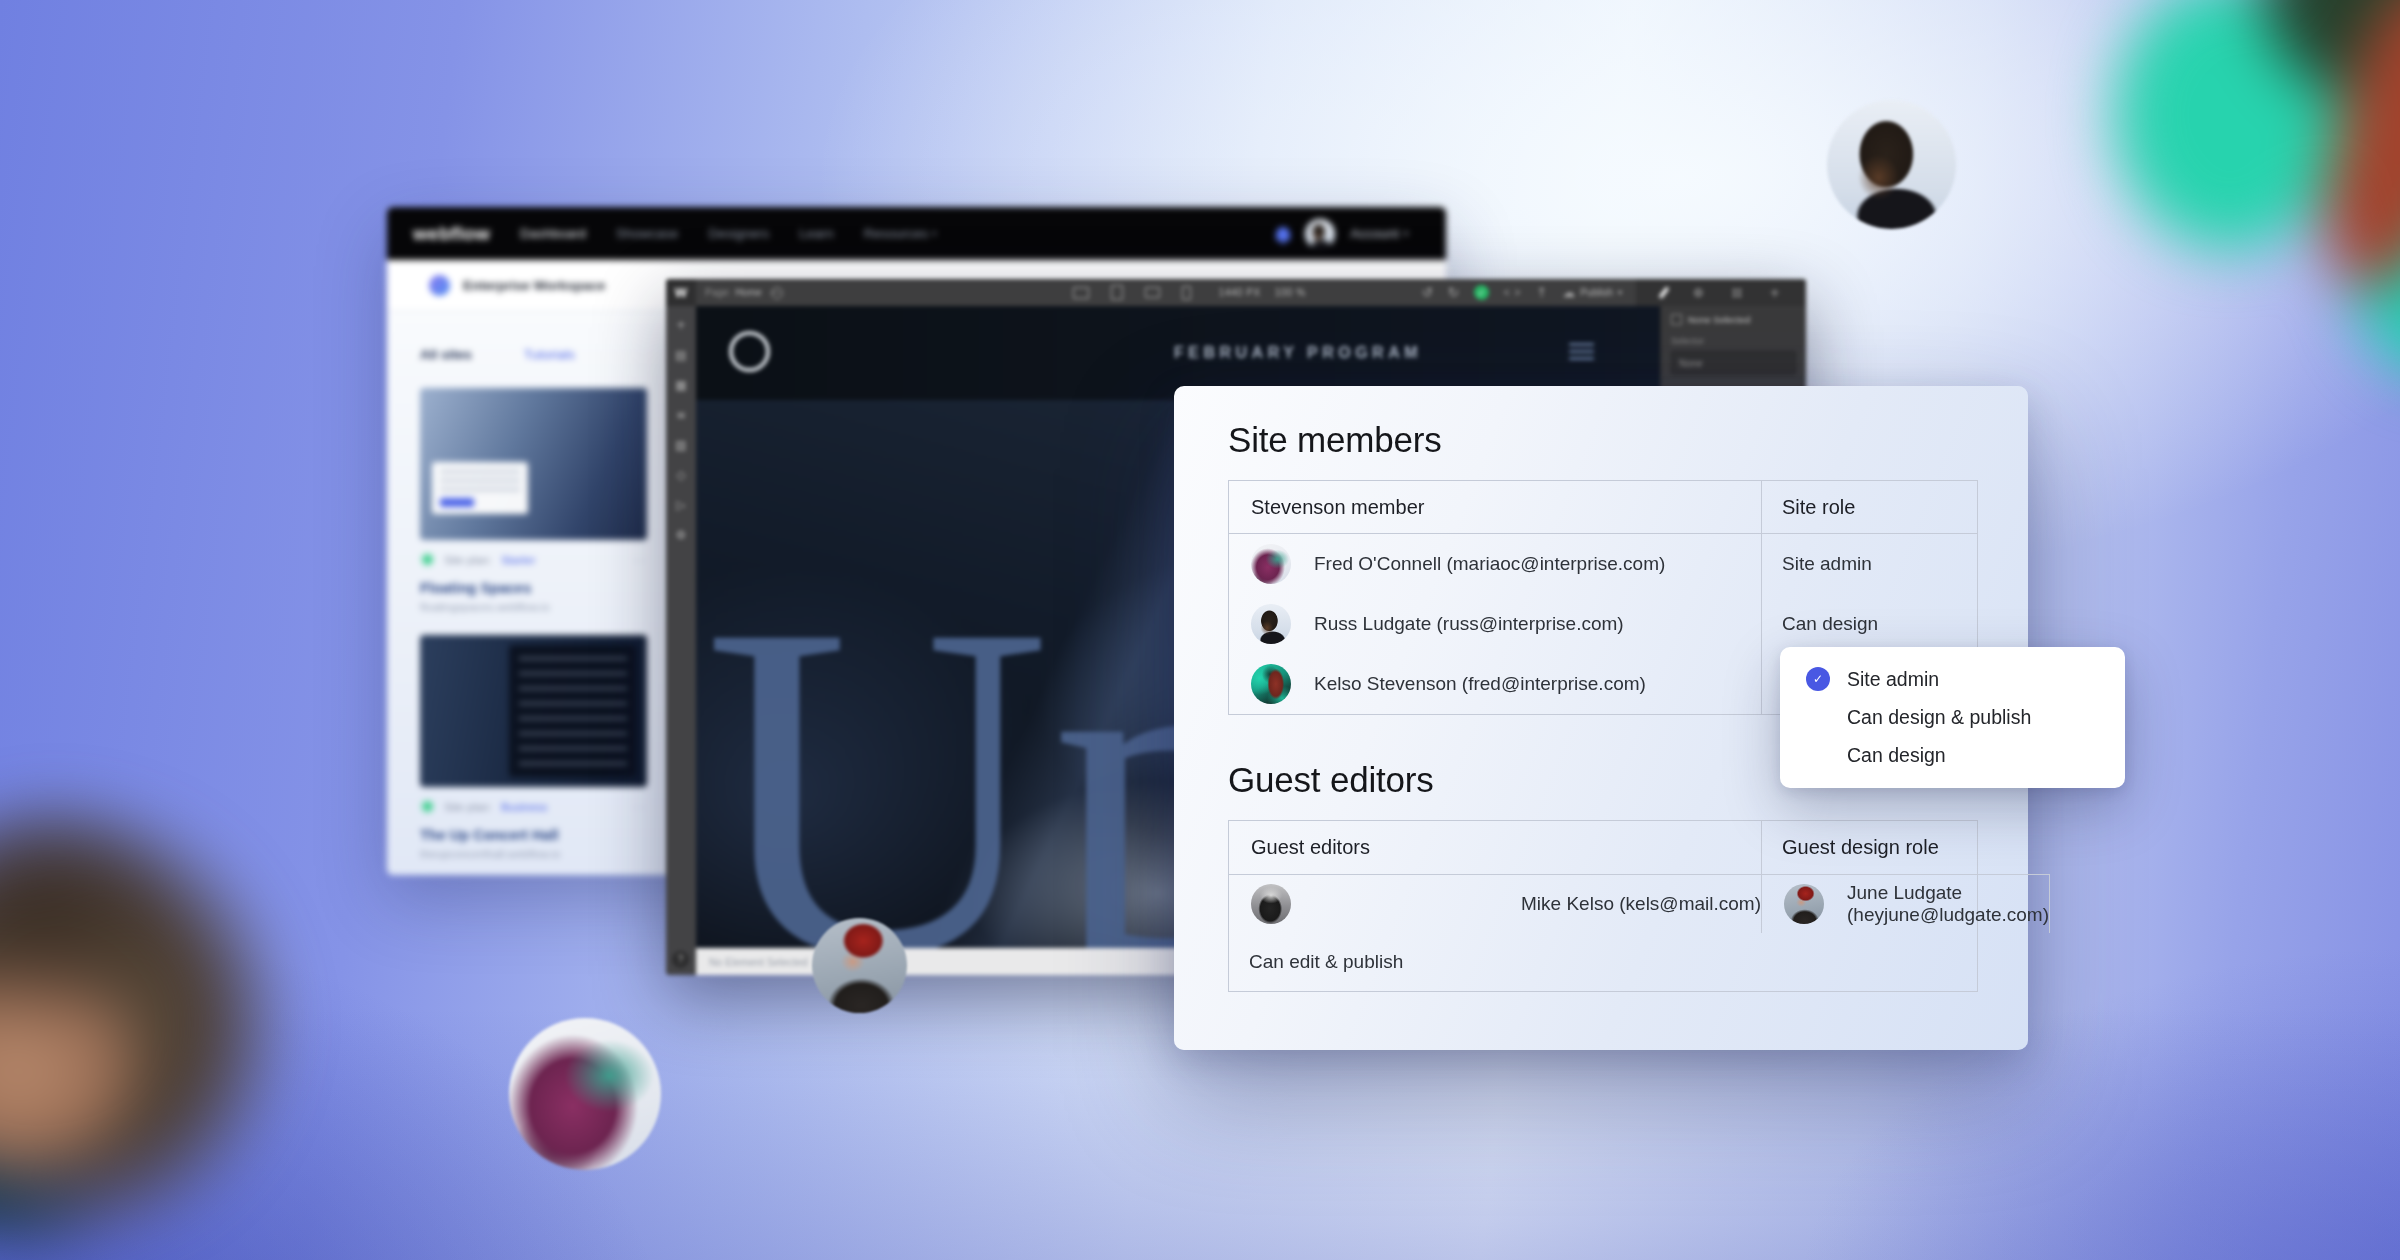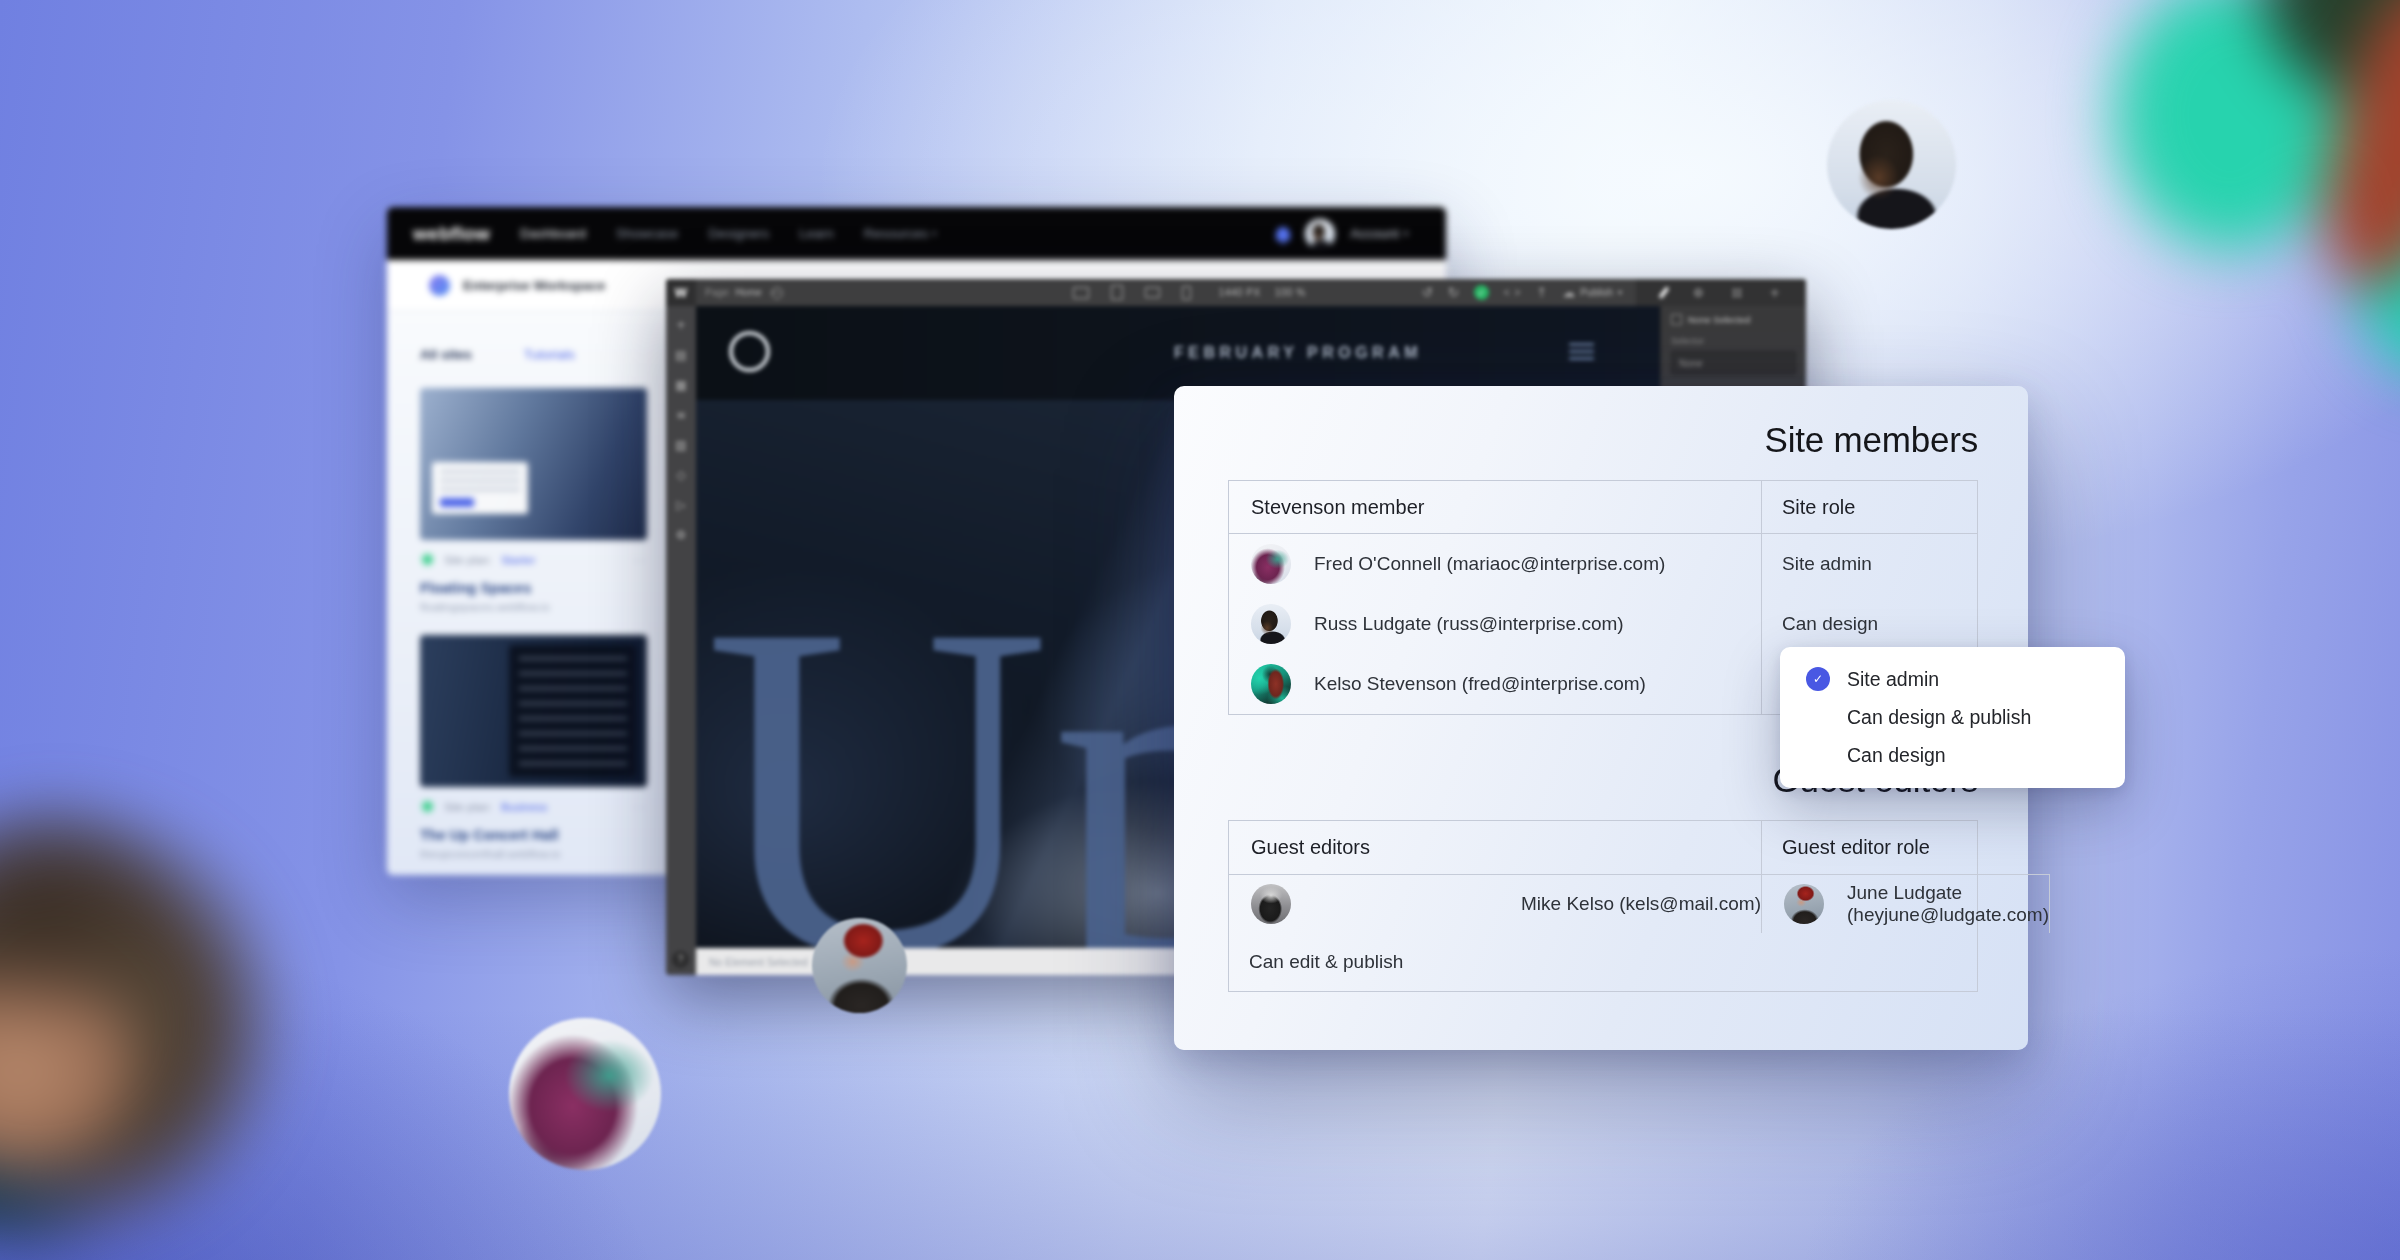--- a/index.html
+++ b/index.html
@@ -145,21 +145,21 @@
   .cb{width:9px;height:9px;border:1px solid #8f8f8f;border-radius:1px;}
   .sel-label{margin-top:11px;font-size:9px;color:#8b8b8b;}
   .sel-input{margin-top:5px;height:22px;background:#2f2f30;border:1px solid #272728;border-radius:2px;display:flex;
     align-items:center;padding:0 7px;font-size:10px;color:#8d8d8d;}
 
   
   .card{position:absolute;z-index:5;left:1174px;top:386px;width:854px;height:664px;border-radius:10px;box-sizing:border-box;
     background:linear-gradient(112deg,#fbfcfe 0%,#f2f5fb 30%,#e3eaf7 62%,#d6e1f5 100%);
     box-shadow:0 45px 110px rgba(28,38,92,.38),0 12px 36px rgba(28,38,92,.18);
     padding:34px 50px 0 54px;}
-  .card-h{font-size:35px;font-weight:400;color:#15161a;letter-spacing:-.2px;height:38px;margin:0 0 22px 0;text-align:right;}
+  .card-h{font-size:35px;font-weight:400;color:#15161a;letter-spacing:-.2px;height:38px;margin:0 0 22px 0;}
   .gh{margin-top:45px;}
   .tbl{border:1px solid #c5cbd8;display:grid;grid-template-columns:533px 1fr;}
   .th{height:52px;display:flex;align-items:center;font-size:20px;font-weight:500;color:#1d1f26;border-bottom:1px solid #c5cbd8;}
   .tbl2 .th{height:53px;}
   .c1{border-right:1px solid #c5cbd8;padding-left:22px;}
   .c2{padding-left:20px;}
   .td{display:flex;align-items:center;font-size:19px;color:#2e3239;}
   .tbl1 .td{height:60px;}
   .tbl2 .td{height:58px;justify-content:space-between;}
   .td.c1{gap:23px;}
@@ -352,21 +352,21 @@
       <div class="td c1">
         <span class="av av40 av-fred"></span>
         <span>Kelso Stevenson (fred@interprise.com)</span>
       </div>
       <div class="td c2"></div>
     </div>
 
     <h2 class="card-h gh">Guest editors</h2>
     <div class="tbl tbl2">
       <div class="th c1">Guest editors</div>
-      <div class="th c2">Guest editor role</div>
+      <div class="th c2">Guest design role</div>
       <div class="td c1">
         <span class="av av40 av-mike"></span>
         <span>Mike Kelso (kels@mail.com)</span>
       </div>
       <div class="td c1">
         <span class="av av40 av-june"></span>
         <span>June Ludgate (heyjune@ludgate.com)</span>
       </div>
       <div class="td c2">Can edit &amp; publish</div>
     </div>

